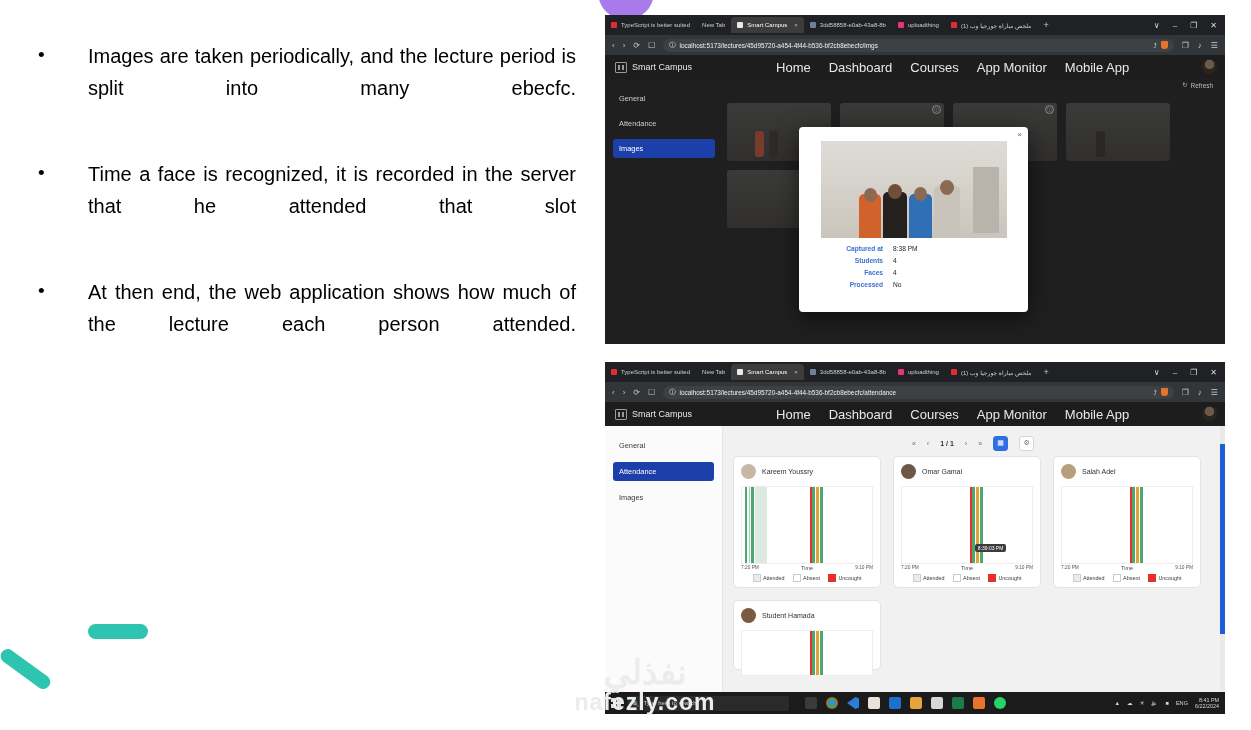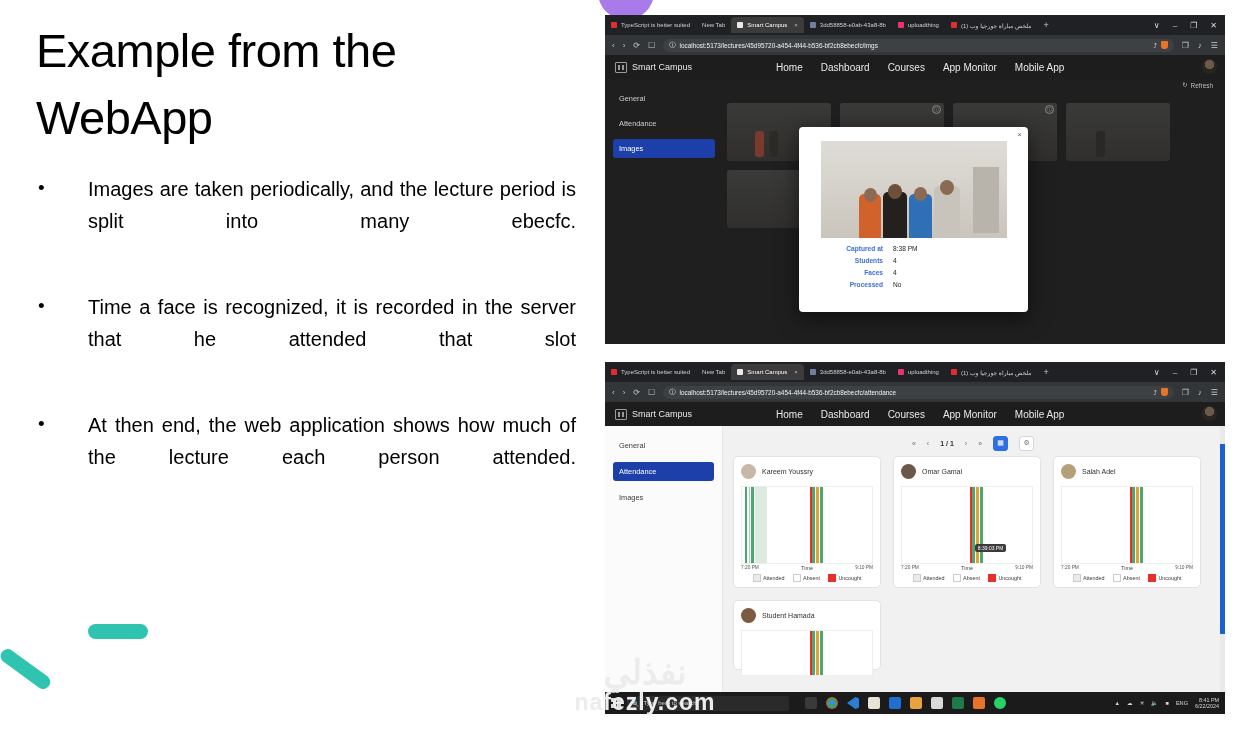--- a/index.html
+++ b/index.html
@@ -92,21 +92,21 @@
   .brand-ico{
     width:10px;height:9px;border:1px solid #9a9a9a;border-radius:1px;
     position:relative;flex:0 0 10px;
   }
   .brand-ico::before{
     content:"";position:absolute;left:2px;top:2px;width:2px;height:5px;background:#9a9a9a;
   }
   .brand-ico::after{
     content:"";position:absolute;left:5.5px;top:2px;width:2px;height:5px;background:#9a9a9a;
   }
-  .appnav{display:flex;gap:18px;margin-left:84px;font-size:10px;}
+  .appnav{display:flex;gap:18px;margin-left:84px;font-size:13px;}
   .avatar{
     position:absolute;right:8px;top:4px;width:15px;height:15px;border-radius:50%;
     background:radial-gradient(circle at 50% 35%,#6b5a4c 0 38%,#2b2520 39% 100%);
   }
 
   
   .body-top{height:265px;background:#1f1f1f;display:flex;position:relative;}
   .sidebar{width:118px;padding:10px 8px 0 8px;box-sizing:border-box;}
   .side-item{
     font-size:7.4px;color:#cfcfcf;padding:5px 6px;border-radius:3px;margin-bottom:6px;
@@ -235,21 +235,20 @@
   .wm-en{font-size:23px;line-height:1.2;font-weight:bold;letter-spacing:1px;}
 </style>
 </head>
 <body>
 
 <div class="purple-arc"></div>
 <div class="teal-stroke-1"></div>
 <div class="teal-stroke-2"></div>
 
 <div class="slide-left">
-  <div class="slide-title">Example from the WebApp</div>
   <div class="bullets">
     <div class="bullet-row">
       <div class="bullet-dot">•</div>
       <div class="bullet-text">Images are taken periodically, and the lecture period is split into many ebecfc.</div>
     </div>
     <div class="bullet-row">
       <div class="bullet-dot">•</div>
       <div class="bullet-text">Time a face is recognized, it is recorded in the server that he attended that slot</div>
     </div>
     <div class="bullet-row">

